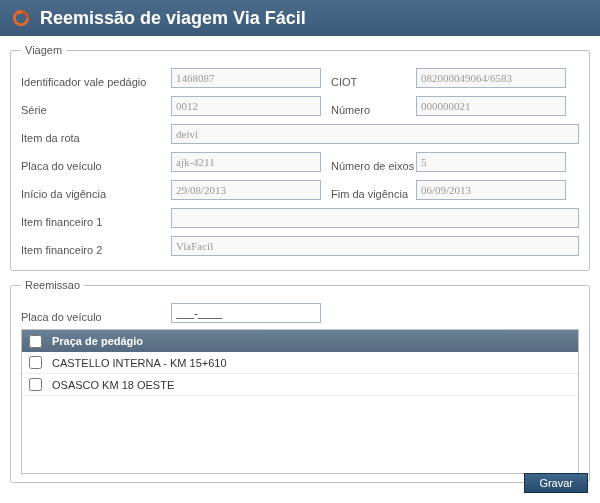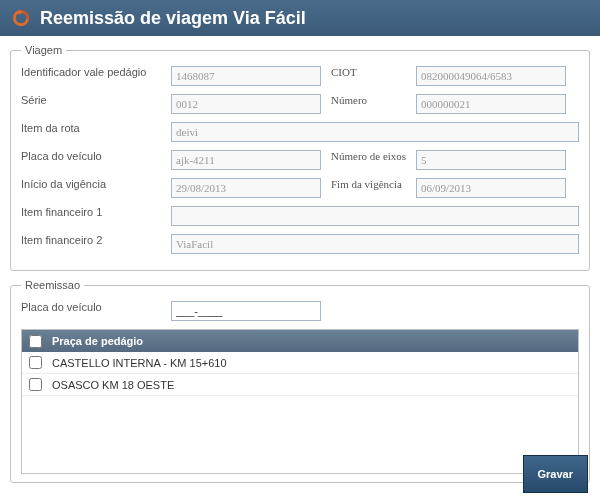--- a/index.html
+++ b/index.html
@@ -41,31 +41,31 @@
     margin-bottom: 8px;
     position: relative;
   }
   legend {
     font-size: 11px;
     color: #555;
     padding: 0 4px;
   }
   .row {
     display: flex;
-    align-items: flex-start;
+    align-items: flex-end;
     margin-bottom: 6px;
     min-height: 22px;
   }
   .row label {
     color: #555;
     font-size: 11px;
   }
   .col-label-1 { width: 150px; flex-shrink: 0; }
   .col-field-1 { width: 150px; flex-shrink: 0; }
-  .col-label-2 { width: 95px; flex-shrink: 0; padding-left: 10px; font-family: Liberation Serif, serif; }
+  .col-label-2 { width: 95px; flex-shrink: 0; padding-left: 10px; }
   .col-field-2 { width: 150px; flex-shrink: 0; }
   .full-field { flex: 1; }
   input[type="text"] {
     width: 100%;
     height: 20px;
     border: 1px solid #a7b7c7;
     background: #fff;
     padding: 2px 4px;
     font-size: 11px;
     color: #333;
@@ -113,24 +113,24 @@
     position: absolute;
     bottom: 10px;
     right: 12px;
     display: flex;
     gap: 6px;
   }
   .btn {
     background: linear-gradient(to bottom, #3f668c 0%, #274a6b 100%);
     color: #fff;
     border: 1px solid #17304a;
-    padding: 12px 14px;
+    padding: 3px 14px;
     font-size: 11px;
     cursor: pointer;
-    font-weight: bold;
+    font-weight: normal;
   }
 </style>
 </head>
 <body>
 
 <div class="titlebar">
   <span class="icon">
     <svg viewBox="0 0 24 24" width="20" height="20">
       <path d="M12 4 A8 8 0 1 0 20 12" stroke="#e06a2a" stroke-width="3.5" fill="none" stroke-linecap="round"></path>
       <path d="M20 12 A8 8 0 0 0 12 4" stroke="#c8542a" stroke-width="3.5" fill="none" stroke-linecap="round"></path>

